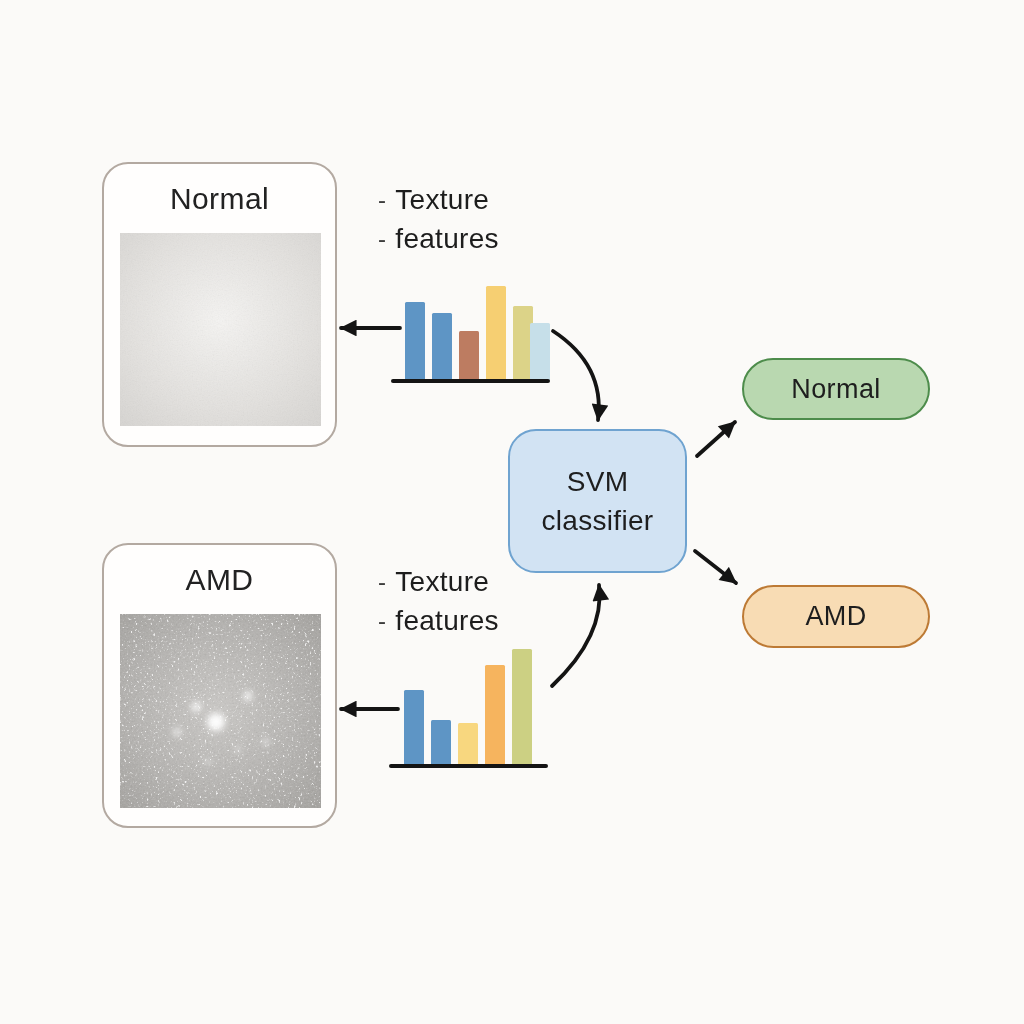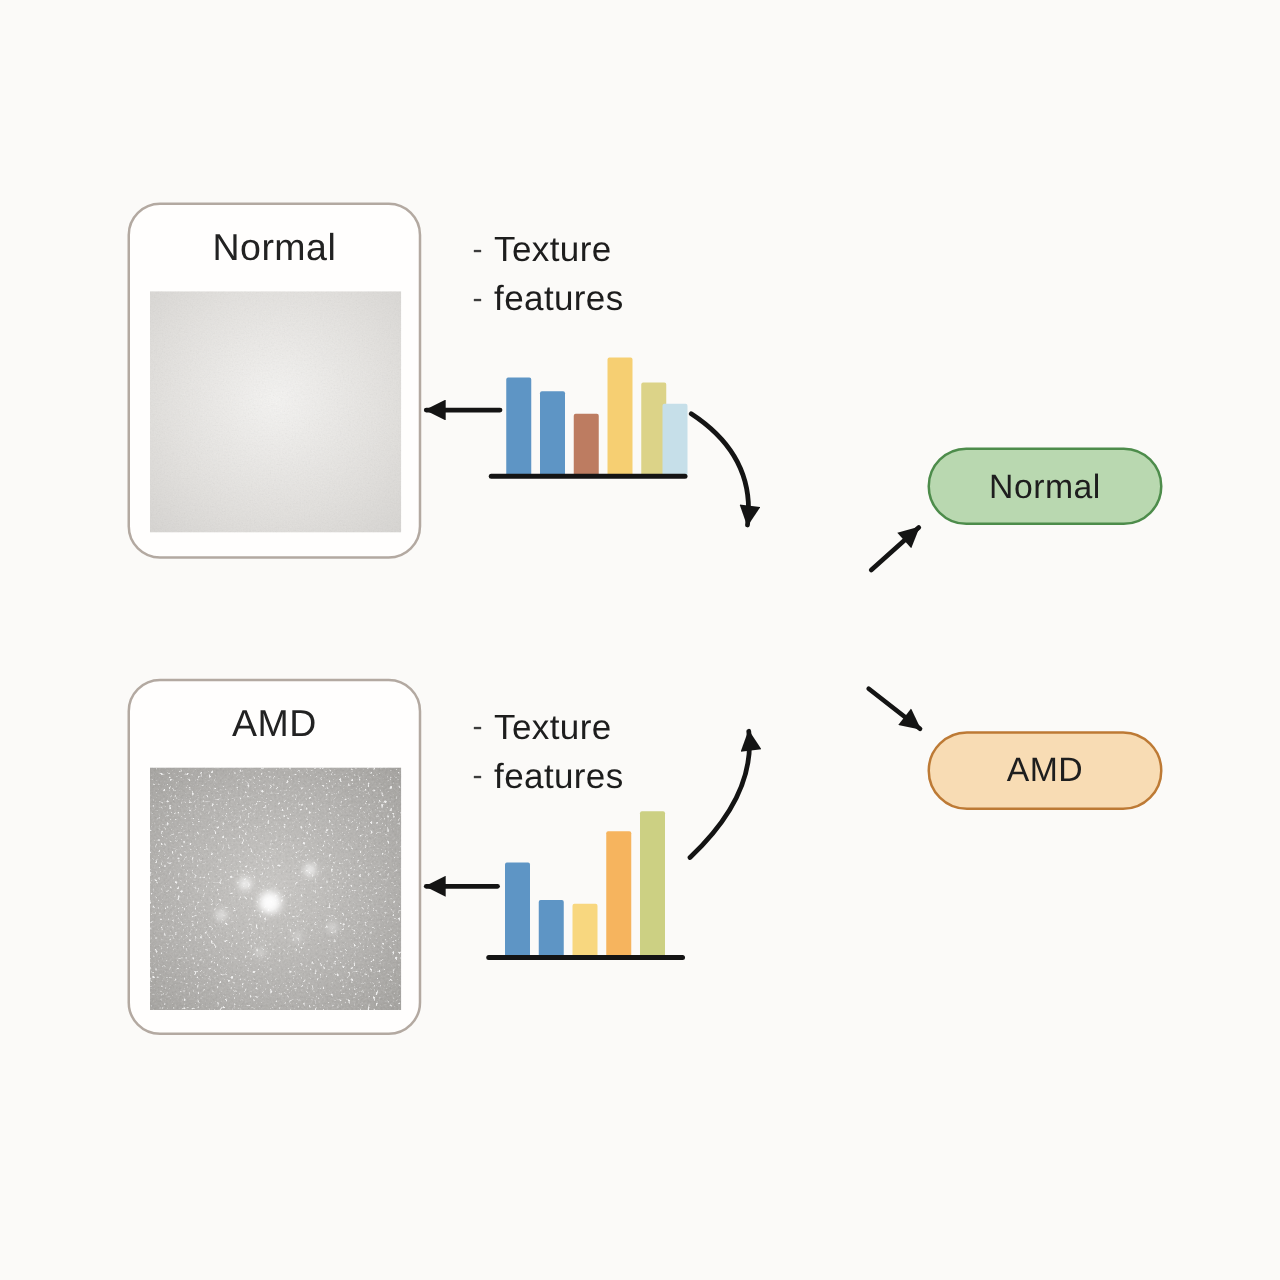--- a/index.html
+++ b/index.html
@@ -133,20 +133,24 @@
 
   <div id="chart-bottom" class="chart" style="left:390px;top:648px;width:168px;height:117px;padding-left:14px;">
       <div class="bar" style="height: 75px; background: rgb(94, 149, 197);"></div>
       <div class="bar" style="height: 45px; background: rgb(94, 149, 197);"></div>
       <div class="bar" style="height: 42px; background: rgb(248, 215, 127);"></div>
       <div class="bar" style="height: 100px; background: rgb(246, 180, 94);"></div>
       <div class="bar" style="height: 116px; background: rgb(204, 208, 131);"></div>
     </div>
   <div class="baseline" style="left:389px;top:764px;width:159px;"></div>
 
+  <div class="svm-box">
+    <div>SVM</div>
+    <div>classifier</div>
+  </div>
 
   <div class="pill pill-normal">
     <span>Normal</span>
   </div>
   <div class="pill pill-amd">
     <span>AMD</span>
   </div>
 
   <svg class="overlay" width="1024" height="1024" viewBox="0 0 1024 1024">
     <defs>

